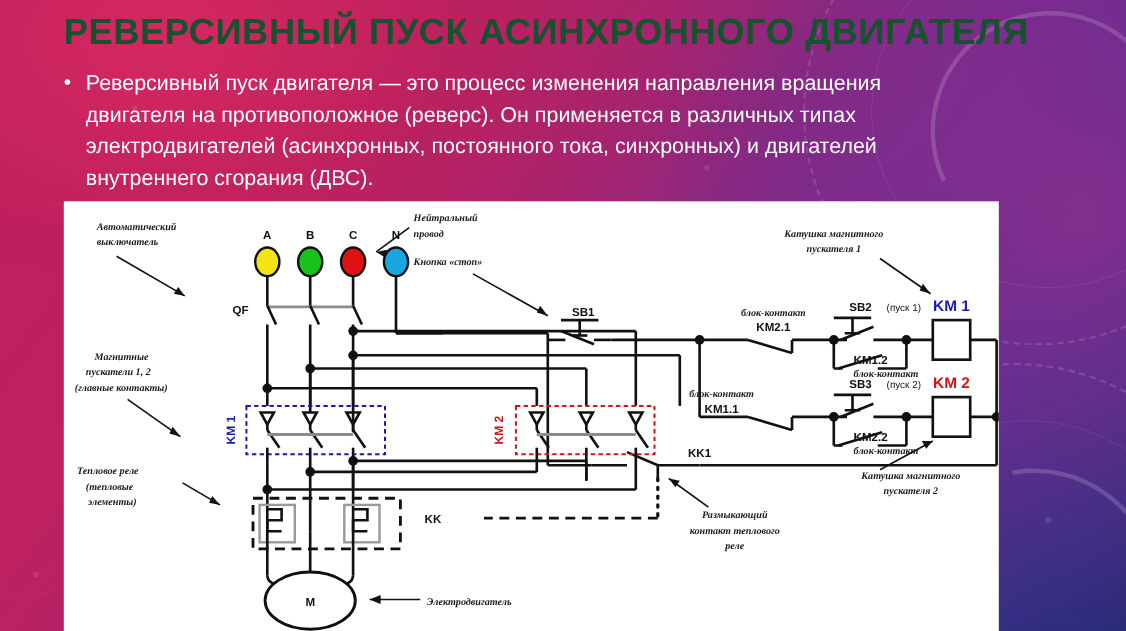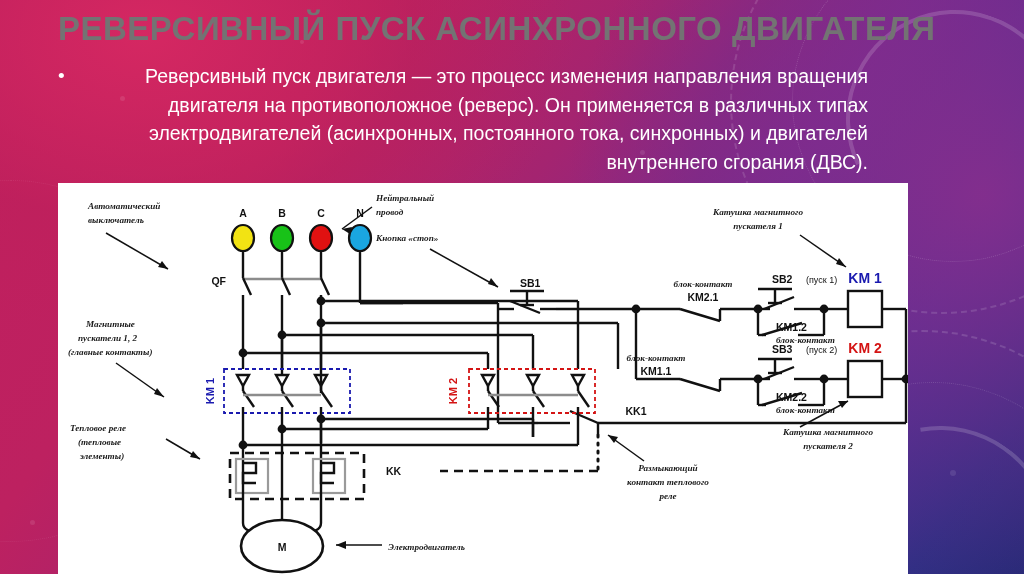--- a/index.html
+++ b/index.html
@@ -20,31 +20,31 @@
   .ring2{right:-90px;top:-60px;width:320px;height:320px;border:1px dotted rgba(255,255,255,0.16);}
   .ring3{right:-40px;top:10px;width:210px;height:210px;border:4px solid rgba(255,255,255,0.16);border-right-color:transparent;border-bottom-color:transparent;transform:rotate(20deg);}
   .ring4{right:-115px;bottom:-190px;width:430px;height:430px;border:2px dashed rgba(255,255,255,0.14);}
   .ring5{right:-80px;bottom:-150px;width:340px;height:340px;border:1px dotted rgba(255,255,255,0.15);}
   .ring6{right:-30px;bottom:-80px;width:220px;height:220px;border:4px solid rgba(255,255,255,0.17);border-left-color:transparent;border-bottom-color:transparent;transform:rotate(35deg);}
   .ring7{left:-170px;top:180px;width:360px;height:360px;border:1px dotted rgba(255,255,255,0.08);}
   .speck{position:absolute;border-radius:50%;background:rgba(255,255,255,0.10);}
 
   #title{
     position:absolute;left:58px;top:10px;width:920px;
-    color:#737373;font-size:33px;font-weight:bold;letter-spacing:0.5px;
+    color:#14532d;font-size:33px;font-weight:bold;letter-spacing:0.5px;
     text-transform:uppercase;white-space:nowrap;
     font-family:"Liberation Sans", sans-serif;
   }
   #bullets{
     position:absolute;left:58px;top:62px;width:810px;
     color:#ffffff;font-size:19.5px;line-height:28.5px;
   }
   #bullets .b{display:flex;align-items:flex-start;}
   #bullets .dot{width:20px;flex:0 0 20px;font-size:19px;line-height:28px;}
-  #bullets .txt{flex:1;text-align:right;}
+  #bullets .txt{flex:1;}
 
   #canvas{position:absolute;left:58px;top:183px;width:850px;height:391px;background:#ffffff;}
   svg{display:block;}
   .lbl{font-family:"Liberation Serif", serif;font-style:italic;font-weight:bold;font-size:9.2px;fill:#1a1a1a;}
   .bold{font-family:"Liberation Sans", sans-serif;font-weight:bold;font-size:10.5px;fill:#111;font-style:normal;}
   .small{font-family:"Liberation Sans", sans-serif;font-size:9px;fill:#111;font-style:normal;font-weight:normal;}
   .kmblue{font-family:"Liberation Sans", sans-serif;font-weight:bold;font-size:14px;fill:#1a1aaf;}
   .kmred{font-family:"Liberation Sans", sans-serif;font-weight:bold;font-size:14px;fill:#d41414;}
   .kmblues{font-family:"Liberation Sans", sans-serif;font-weight:bold;font-size:11px;fill:#1a1aaf;}
   .kmreds{font-family:"Liberation Sans", sans-serif;font-weight:bold;font-size:11px;fill:#d41414;}

